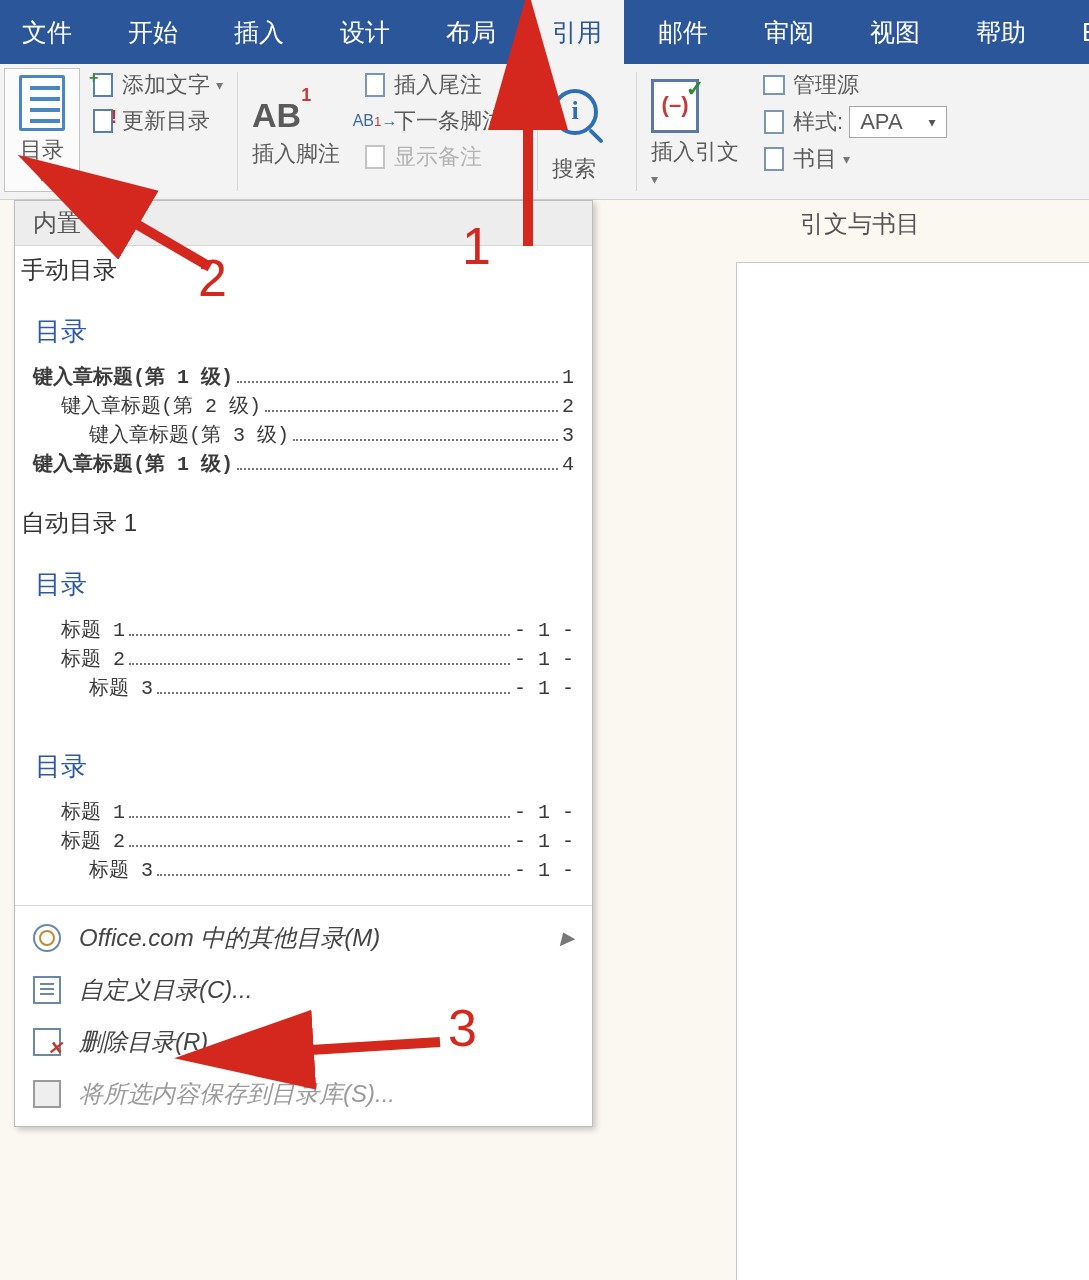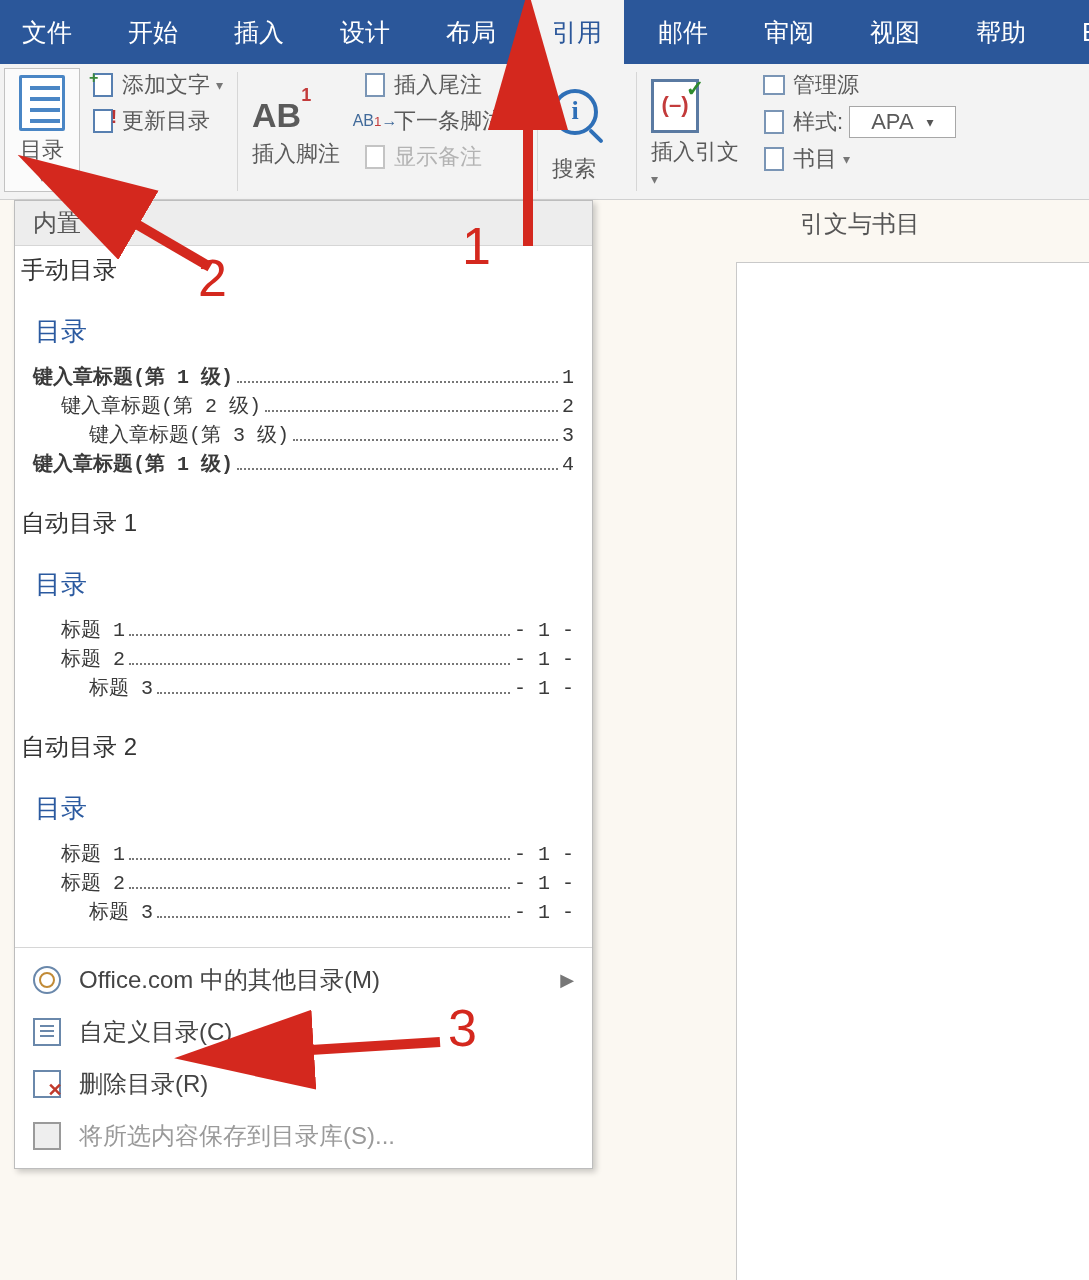--- a/index.html
+++ b/index.html
@@ -104,22 +104,22 @@
 
   .cite-icon {
     width:48px; height:54px; border:3px solid #5a7aa2; background:#fff; position:relative;
   }
   .cite-icon .paren { position:absolute; left:50%; top:50%; transform:translate(-50%,-55%); color:#c33b3b; font-size:22px; font-weight:bold;}
   .cite-icon .tick  { position:absolute; right:-8px; top:-6px; color:#2e8b2e; font-size:22px; font-weight:bold;}
 
   .disabled { color:#b3b3b3; }
 
   .style-select {
-    display:inline-flex; align-items:center; gap:13px;
-    border:1px solid #a7a7a7; background:#fff; padding:2px 21px; font-size:22px;
+    display:inline-flex; align-items:center; gap:26px;
+    border:1px solid #a7a7a7; background:#fff; padding:2px 10px; font-size:22px;
   }
 
   
   .cit-caption {
     position:absolute;
     left: 800px;
     top: 208px;
     font-size: 24px;
     color:#555;
   }
@@ -149,21 +149,21 @@
   .toc-line.bold .lbl { font-weight:700; }
   .toc-line .lbl { white-space:nowrap; }
   .toc-line .dots {
     flex:1; border-bottom:2px dotted #777; margin:0 4px 4px 4px; height:0;
   }
   .toc-line .pg { white-space:nowrap; }
   .ind1 { padding-left: 28px; }
   .ind2 { padding-left: 56px; text-align: right; }
 
   .dd-commands { border-top:1px solid #d6d6d6; padding:6px 0; font-size:24px; color:#444;}
-  .dd-cmd { display:flex; align-items:center; gap:18px; padding:10px 18px; }
+  .dd-cmd { display:flex; align-items:center; gap:18px; padding:10px 18px;font-style:italic; }
   .dd-cmd .arrow { margin-left:auto; color:#777; font-size:18px;}
   .dd-cmd.disabled { color:#9a9a9a; }
   .cmd-icon { width:28px; height:28px; display:inline-flex; align-items:center; justify-content:center;}
   .cmd-icon.page { border:2px solid #6a88ab; background:#fff;}
   .cmd-icon.page.lines::before{content:""; display:block; width:14px; height:14px;
       background:repeating-linear-gradient(#6a88ab 0 2px, transparent 2px 5px);}
   .cmd-icon.globe { border:2px solid #6a88ab; border-radius:50%; position:relative;}
   .cmd-icon.globe::before{content:""; position:absolute; inset:4px; border:2px solid #c18a36; border-radius:50%;}
   .cmd-icon.page .x { color:#c0392b; font-weight:bold; font-size:18px; position:relative; left:8px; top:6px;}
   .cmd-icon.save { border:2px solid #9a9a9a; background:#eee; }
@@ -363,21 +363,20 @@
           <span class="pg">- 1 -</span>
         </div>
         <div class="toc-line ind2">
           <span class="lbl">标题 3</span>
           <span class="dots"></span>
           <span class="pg">- 1 -</span>
         </div>
       </div>
   </div>
 
-  <div class="dd-section-label">自动目录 2</div>
   <div class="dd-preview">
     <div class="dd-title">目录</div>
     <div id="auto2-lines">
         <div class="toc-line ind1">
           <span class="lbl">标题 1</span>
           <span class="dots"></span>
           <span class="pg">- 1 -</span>
         </div>
         <div class="toc-line ind1">
           <span class="lbl">标题 2</span>

